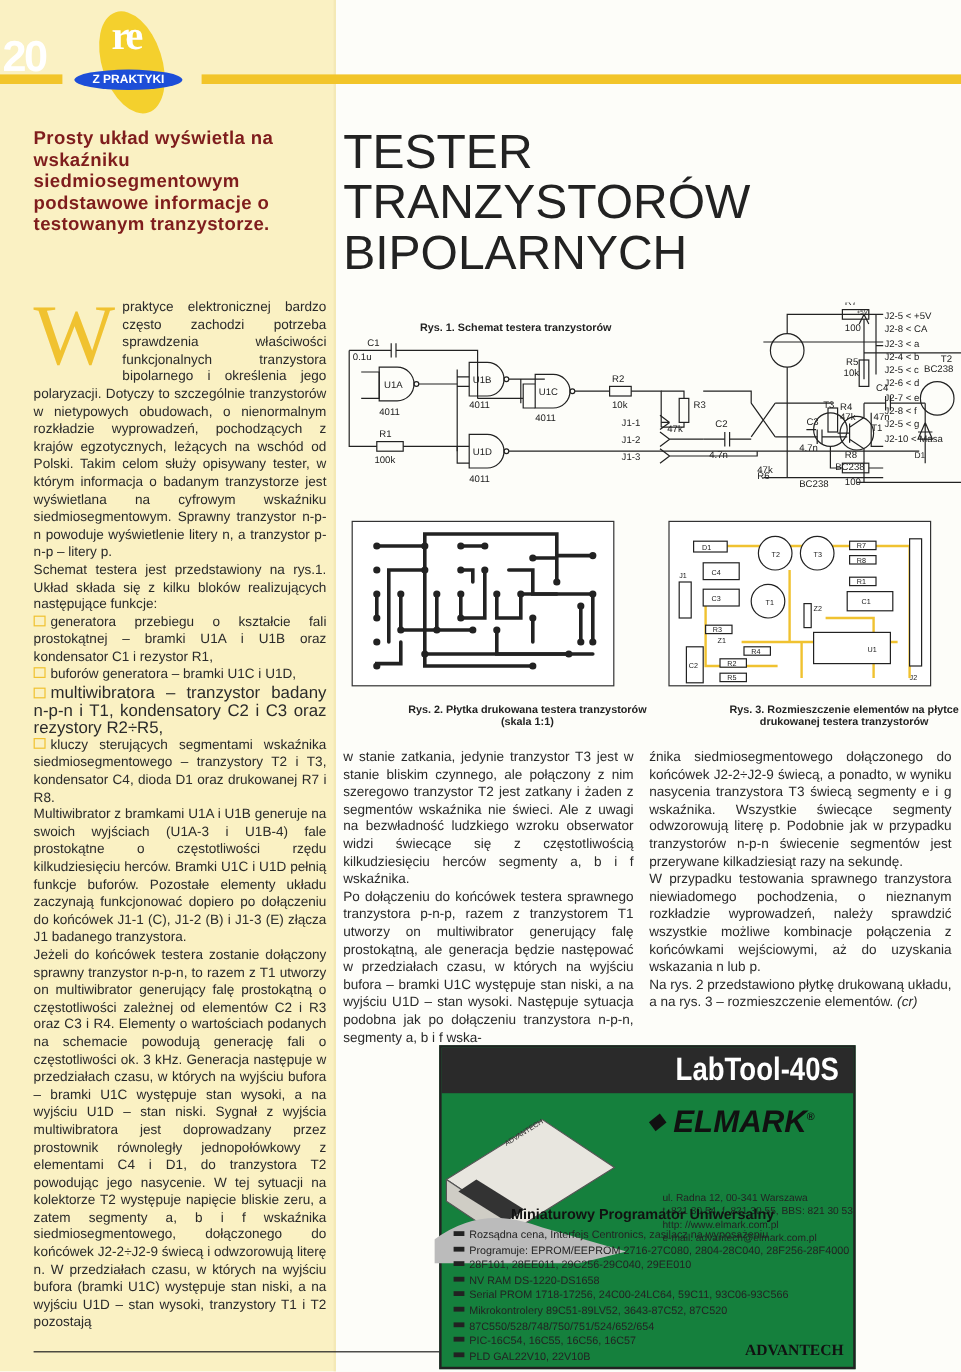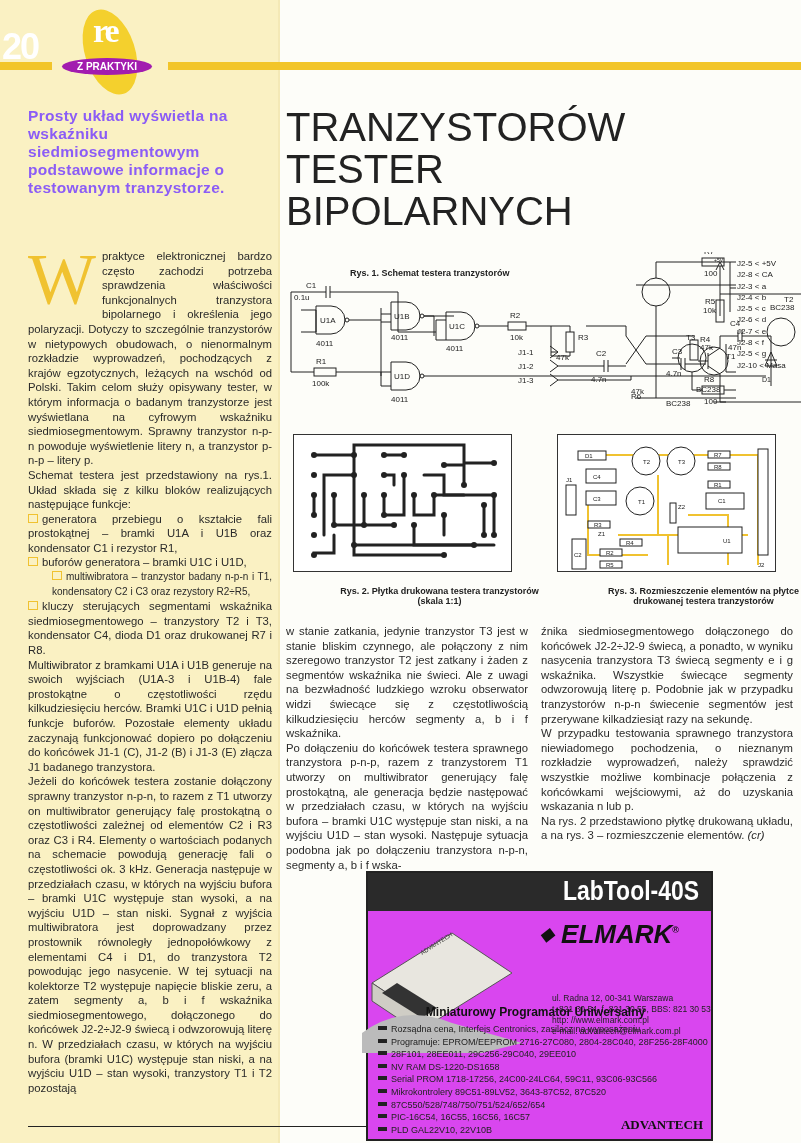--- a/index.html
+++ b/index.html
@@ -4,35 +4,35 @@
 <style>
   html,body{margin:0;padding:0;}
   body{width:801px;height:1143px;position:relative;overflow:hidden;background:#fdfdf9;font-family:"Liberation Sans",sans-serif;color:#222;}
   .sidebar{position:absolute;left:0;top:0;width:280px;height:1143px;background:#faf1c3;}
   .vline{position:absolute;left:278px;top:0;width:2px;height:1143px;background:#f4e9b6;}
   .page-num{position:absolute;left:2px;top:26px;font:bold 36px "Liberation Sans",sans-serif;color:#fff;letter-spacing:-2px;}
   .band-left{position:absolute;left:0;top:62px;width:52px;height:8px;background:#f2c52a;}
   .band-right{position:absolute;left:168px;top:62px;width:633px;height:8px;background:#f2c52a;}
   .logo-oval{position:absolute;left:85px;top:8px;width:50px;height:88px;border-radius:50%;background:#f4d02d;transform:rotate(-18deg);}
   .logo-re{position:absolute;left:93px;top:12px;font:bold 34px "Liberation Serif",serif;color:#fff;letter-spacing:-3px;}
-  .logo-badge{position:absolute;left:62px;top:58px;width:90px;height:17px;border-radius:50%;background:#a21caf;color:#fff;font:bold 10px "Liberation Sans",sans-serif;text-align:center;line-height:17px;}
-  .lede{position:absolute;left:28px;top:107px;width:245px;font:bold 15.5px/18px "Liberation Sans",sans-serif;color:#8b5cf6;letter-spacing:0.3px;}
+  .logo-badge{position:absolute;left:62px;top:58px;width:90px;height:17px;border-radius:50%;background:#1d4ed8;color:#fff;font:bold 10px "Liberation Sans",sans-serif;text-align:center;line-height:17px;}
+  .lede{position:absolute;left:28px;top:107px;width:245px;font:bold 15.5px/18px "Liberation Sans",sans-serif;color:#7f1d1d;letter-spacing:0.3px;}
   .col{position:absolute;font-size:11.3px;line-height:14.6px;color:#2a2a2a;text-align:justify;}
   .col p{margin:0;}
   .col1{left:28px;top:249px;width:244px;}
   .dropcap{float:left;font:72px/60px "Liberation Serif",serif;color:#f0c230;margin:0 6px 0 0;height:60px;}
   .bul{display:inline-block;width:8px;height:7px;border:1.5px solid #f0c230;margin-right:4px;vertical-align:0;}
   .title{position:absolute;left:286px;top:106px;font:40px/42px "Liberation Sans",sans-serif;color:#222;}
   .title div{white-space:nowrap;}
   .fig-cap{position:absolute;font:bold 9px "Liberation Sans",sans-serif;color:#222;text-align:center;padding-left:38px;}
   .schematic{position:absolute;left:286px;top:256px;width:515px;height:158px;}
   .pcb{position:absolute;border:1px solid #333;background:#fff;}
   .col2{left:286px;top:624px;width:242px;}
   .col3{left:541px;top:624px;width:252px;}
-  .ad{position:absolute;left:366px;top:871px;width:343px;height:266px;border:2px solid #222;background:#d946ef;}
+  .ad{position:absolute;left:366px;top:871px;width:343px;height:266px;border:2px solid #222;background:#15803d;}
   .ad-head{position:absolute;left:0;top:0;width:343px;height:38px;background:#2a2a2a;}
   .ad-title{position:absolute;right:12px;top:3px;font:bold 27px "Liberation Sans",sans-serif;color:#fff;transform:scaleX(0.85);transform-origin:right;}
   .ad-brand{position:absolute;left:172px;top:46px;font:italic bold 26px "Liberation Sans",sans-serif;color:#111;}
   .ad-addr{position:absolute;left:184px;top:80px;font:8.5px/11px "Liberation Sans",sans-serif;color:#222;margin-top:40px;}
   .ad-sub{position:absolute;left:0;width:335px;top:132px;text-align:center;font:bold 12px "Liberation Sans",sans-serif;color:#111;}
   .ad-list{position:absolute;left:10px;top:150px;font:9px/12.6px "Liberation Sans",sans-serif;color:#222;margin:0;padding:0;list-style:none;}
   .ad-list li:before{content:"";display:inline-block;width:9px;height:4px;background:#222;margin-right:4px;vertical-align:2px;}
   .ad-logo{position:absolute;right:8px;bottom:6px;font:bold 13px "Liberation Serif",serif;color:#111;}
   .ad-product{position:absolute;left:-6px;top:50px;width:168px;height:130px;}
   .bottom-rule{position:absolute;left:28px;top:1126px;width:338px;height:1px;background:#222;}
@@ -45,31 +45,31 @@
 <div class="band-left"></div>
 <div class="band-right"></div>
 <div class="page-num">20</div>
 <div class="logo-oval"></div>
 <div class="logo-re">re</div>
 <div class="logo-badge">Z PRAKTYKI</div>
 
 <div class="lede">Prosty układ wyświetla na wskaźniku siedmiosegmentowym podstawowe informacje o testowanym tranzystorze.</div>
 
 <div class="title">
+  <div>TESTER</div>
   <div>TRANZYSTORÓW</div>
-  <div>TESTER</div>
   <div>BIPOLARNYCH</div>
 </div>
 
 <div class="col col1">
   <p><span class="dropcap">W</span><span>praktyce elektronicznej bardzo często zachodzi potrzeba sprawdzenia właściwości funkcjonalnych tranzystora bipolarnego i określenia jego polaryzacji. Dotyczy to szczególnie tranzystorów w nietypowych obudowach, o nienormalnym rozkładzie wyprowadzeń, pochodzących z krajów egzotycznych, leżących na wschód od Polski. Takim celom służy opisywany tester, w którym informacja o badanym tranzystorze jest wyświetlana na cyfrowym wskaźniku siedmiosegmentowym. Sprawny tranzystor n-p-n powoduje wyświetlenie litery n, a tranzystor p-n-p – litery p.</span></p>
   <p>Schemat testera jest przedstawiony na rys.1. Układ składa się z kilku bloków realizujących następujące funkcje:</p>
   <p><span class="bul"></span><span>generatora przebiegu o kształcie fali prostokątnej – bramki U1A i U1B oraz kondensator C1 i rezystor R1,</span></p>
   <p><span class="bul"></span><span>buforów generatora – bramki U1C i U1D,</span></p>
-  <p style="font-size:10px;margin-left:24px;"><span class="bul"></span><span>multiwibratora – tranzystor badany n-p-n i T1, kondensatory C2 i C3 oraz rezystory R2÷R5,</span></p>
+  <p style="font-size:14px;"><span class="bul"></span><span>multiwibratora – tranzystor badany n-p-n i T1, kondensatory C2 i C3 oraz rezystory R2÷R5,</span></p>
   <p><span class="bul"></span><span>kluczy sterujących segmentami wskaźnika siedmiosegmentowego – tranzystory T2 i T3, kondensator C4, dioda D1 oraz drukowanej R7 i R8.</span></p>
   <p>Multiwibrator z bramkami U1A i U1B generuje na swoich wyjściach (U1A-3 i U1B-4) fale prostokątne o częstotliwości rzędu kilkudziesięciu herców. Bramki U1C i U1D pełnią funkcje buforów. Pozostałe elementy układu zaczynają funkcjonować dopiero po dołączeniu do końcówek J1-1 (C), J1-2 (B) i J1-3 (E) złącza J1 badanego tranzystora.</p>
   <p>Jeżeli do końcówek testera zostanie dołączony sprawny tranzystor n-p-n, to razem z T1 utworzy on multiwibrator generujący falę prostokątną o częstotliwości zależnej od elementów C2 i R3 oraz C3 i R4. Elementy o wartościach podanych na schemacie powodują generację fali o częstotliwości ok. 3 kHz. Generacja następuje w przedziałach czasu, w których na wyjściu bufora – bramki U1C występuje stan wysoki, a na wyjściu U1D – stan niski. Sygnał z wyjścia multiwibratora jest doprowadzany przez prostownik równoległy jednopołówkowy z elementami C4 i D1, do tranzystora T2 powodując jego nasycenie. W tej sytuacji na kolektorze T2 występuje napięcie bliskie zeru, a zatem segmenty a, b i f wskaźnika siedmiosegmentowego, dołączonego do końcówek J2-2÷J2-9 świecą i odwzorowują literę n. W przedziałach czasu, w których na wyjściu bufora (bramki U1C) występuje stan niski, a na wyjściu U1D – stan wysoki, tranzystory T1 i T2 pozostają</p>
 </div>
 
 <div class="fig-cap" style="left:312px;top:268px;">Rys. 1. Schemat testera tranzystorów</div>
 <svg class="schematic" viewBox="0 0 515 158" style="font-family:'Liberation Sans',sans-serif;">
   <g stroke="#222" stroke-width="1" fill="none">
 
     <path d="M5 36 H40 M44 36 H112 V76"></path>

